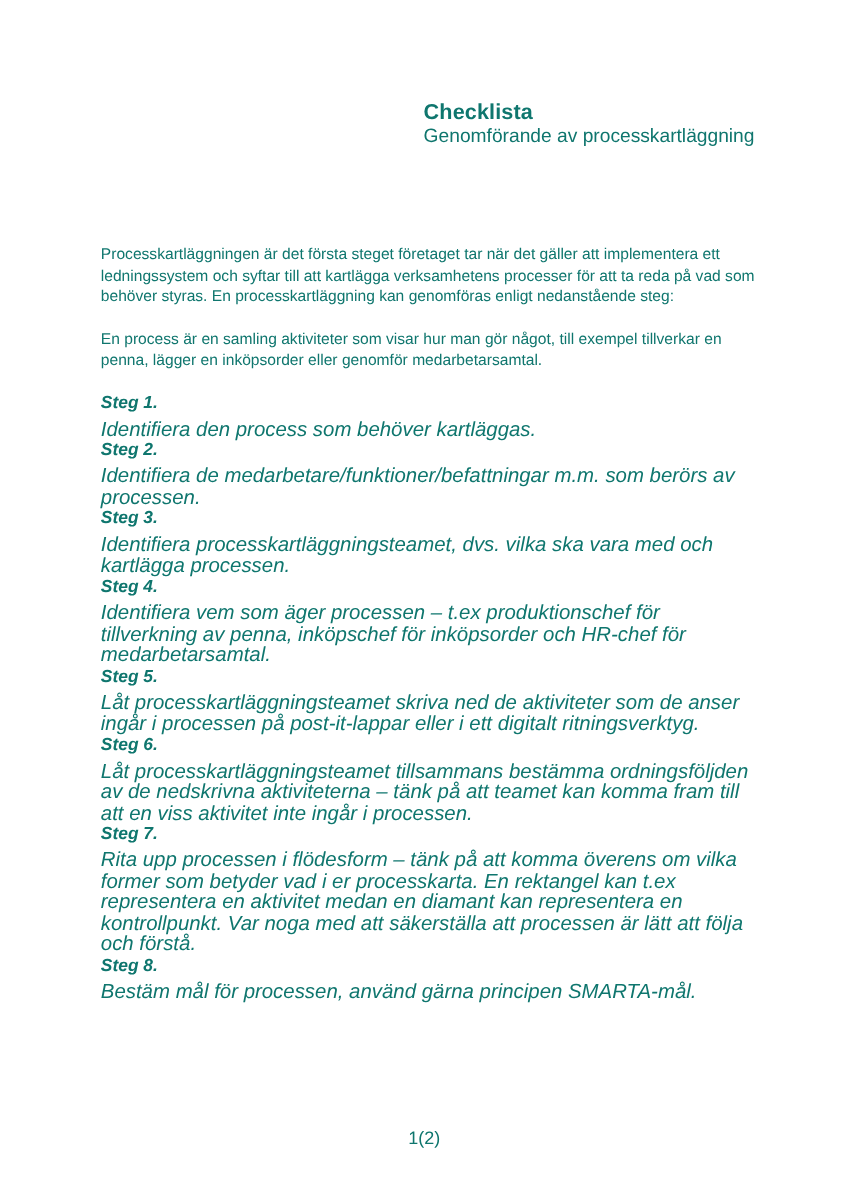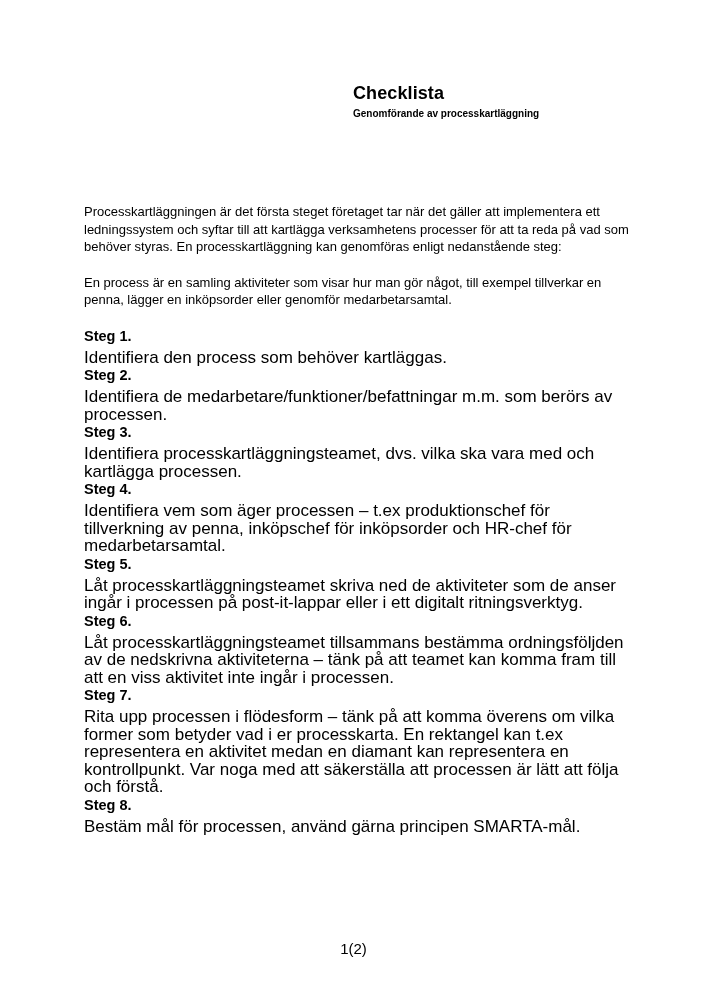--- a/index.html
+++ b/index.html
@@ -6,52 +6,53 @@
     margin: 0;
     padding: 0;
     background: #ffffff;
   }
   .page {
     position: relative;
     width: 707px;
     height: 1000px;
     background: #ffffff;
     font-family: "Liberation Sans", "DejaVu Sans", sans-serif;
-    color: #000000;
+    color: #0f766e;
     overflow: hidden;
     box-sizing: border-box;
   }
   .title-block {
     position: absolute;
     left: 353px;
     top: 82px;
   }
   .doc-title {
     font-size: 18px;
     font-weight: bold;
     line-height: 22px;
     letter-spacing: 0.1px;
   }
   .doc-subtitle {
-    font-size: 10px;
+    font-size: 16px;
     line-height: 19px;
-    font-weight: bold;
+    font-weight: normal;
   }
   .content {
     position: absolute;
     left: 84px;
     top: 203px;
     width: 547px;
   }
   .intro-para {
     font-size: 13px;
     line-height: 17.5px;
     margin: 0 0 18px 0;
   }
   .step {
+    font-style: italic;
   }
   .step-heading {
     font-size: 14.5px;
     font-weight: bold;
     line-height: 18px;
     margin: 0 0 4px 0;
   }
   .step-body {
     font-size: 17px;
     line-height: 17.5px;

